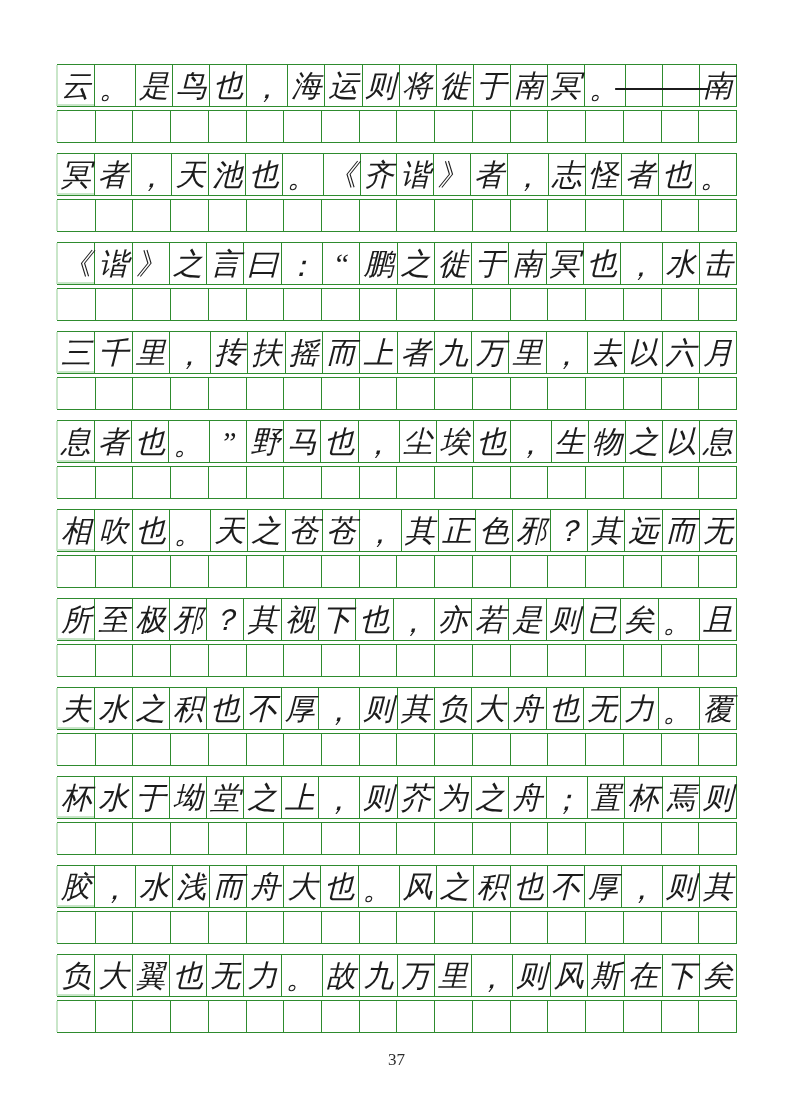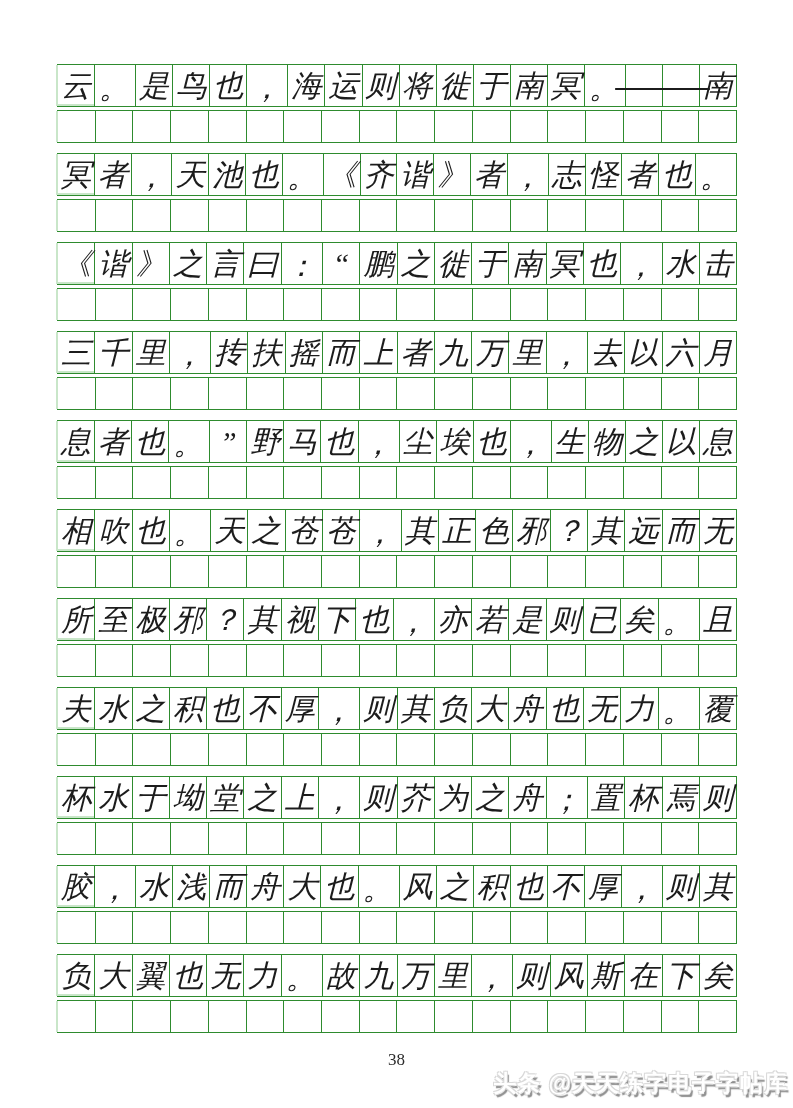--- a/index.html
+++ b/index.html
@@ -939,15 +939,14 @@
           <div class="cell"></div>
           <div class="cell"></div>
           <div class="cell"></div>
           <div class="cell"></div>
           <div class="cell"></div>
           <div class="cell"></div>
           <div class="cell"></div>
         </div>
       </div>
     </div>
-  <div class="page-number">38</div>
-  <div class="watermark">头条 @天天练字电子字帖库</div>
+  <div class="page-number">37</div>
 </div>
 
 </body></html>

